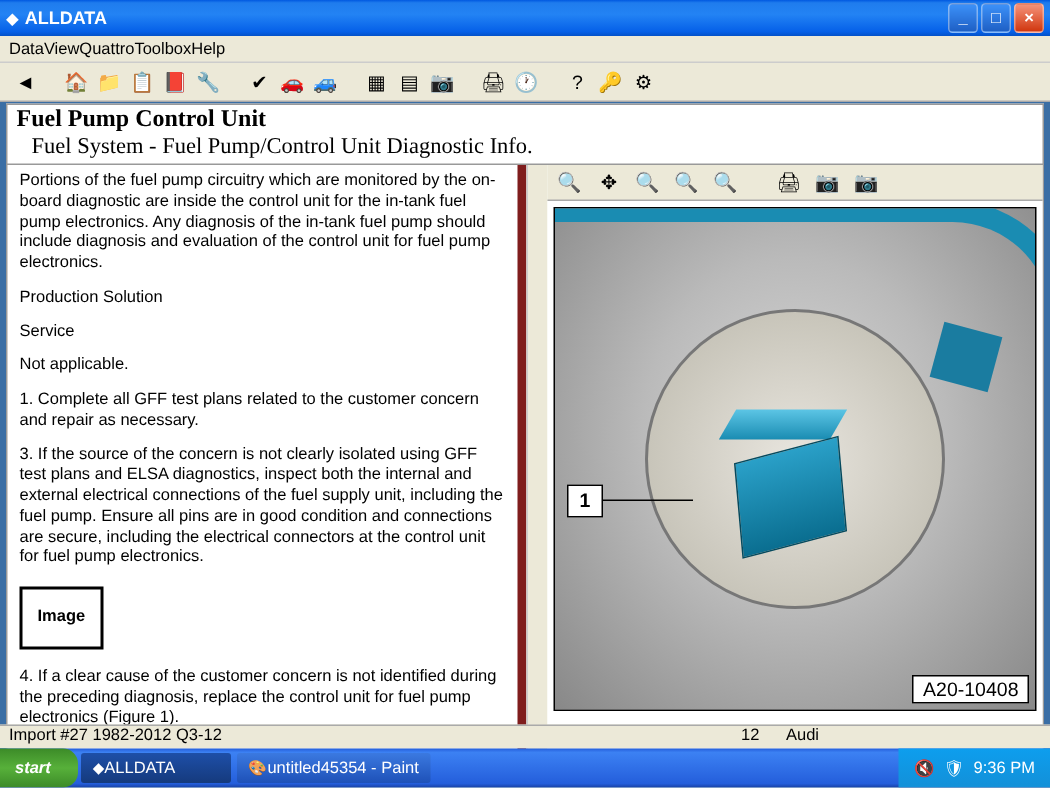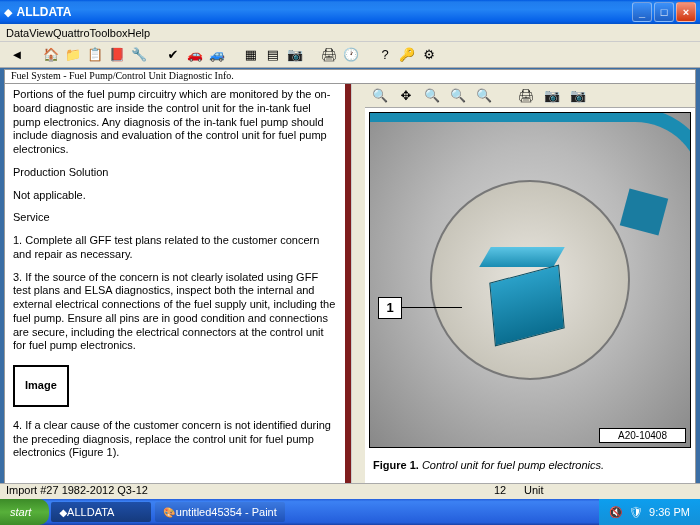--- a/index.html
+++ b/index.html
@@ -10,46 +10,46 @@
 .titlebar .winbtn{width:20px;height:20px;border-radius:3px;display:flex;align-items:center;justify-content:center;font-weight:bold;color:#fff;border:1px solid rgba(255,255,255,0.4)}
 .winbtn.min,.winbtn.max{background:linear-gradient(to bottom,#3c91f9,#1e5fc4)}
 .winbtn.close{background:linear-gradient(to bottom,#f5937a,#d0360e)}
 .menubar{height:18px;background:#ece9d8;display:flex;align-items:center;padding:0 6px;gap:0;color:#000;border-bottom:1px solid #ccc}
 .menubar span{cursor:default}
 .toolbar{height:26px;background:#ece9d8;display:flex;align-items:center;padding:0 8px;gap:4px;border-bottom:1px solid #aaa}
 .tbtn{width:18px;height:18px;display:flex;align-items:center;justify-content:center;font-size:13px}
 .tbtn.sep{width:8px}
 .heading{background:#fff;border:1px solid #999;margin:1px 4px 0 4px}
 .heading h1{font-family:"Times New Roman",serif;font-size:16px;font-weight:bold;padding:1px 6px}
-.heading .sub{font-family:"Times New Roman",serif;font-size:10px;padding:0 6px 2px}
+.heading .sub{font-family:"Times New Roman",serif;font-size:15px;padding:0 16px 2px}
 .content{display:flex;height:400px;margin:0 4px;background:#fff;border:1px solid #999;border-top:none}
 .leftpane{width:346px;border-right:6px solid #7f1d1d;padding:4px 8px;overflow-y:auto;font-family:"Times New Roman",serif;font-size:11px;line-height:1.25}
 .leftpane p{margin-bottom:9px}
 .leftpane .imgbtn{display:inline-block;border:2px solid #000;padding:12px 10px;font-weight:bold;margin:3px 0}
 .rightpane{flex:1;display:flex;flex-direction:column}
 .rtoolbar{height:24px;background:#ece9d8;border-bottom:1px solid #aaa;display:flex;align-items:center;padding:0 6px;gap:8px}
 .figwrap{flex:1;background:#fff;padding:4px;display:flex;flex-direction:column}
 .figimg{border:1px solid #000;flex:1;position:relative;background:radial-gradient(ellipse at 50% 45%,#d8d8d8 0%,#bababa 45%,#888 100%);overflow:hidden}
 .pump{position:absolute;left:50%;top:50%;transform:translate(-50%,-50%);width:200px;height:200px;border-radius:50%;background:radial-gradient(circle,#e8e5de 0%,#c8c5ba 70%,#999 100%);border:2px solid #777}
 .ctrl{position:absolute;left:38%;top:48%;width:70px;height:65px;background:linear-gradient(to bottom,#2aa0c8,#0a6e90);transform:skewY(-10deg) rotate(-5deg);border:1px solid #064a5e}
 .ctrltop{position:absolute;left:36%;top:40%;width:74px;height:20px;background:linear-gradient(to bottom,#5cc5e5,#1a8cb2);transform:skewX(-30deg)}
 .hose{position:absolute;top:-5px;left:-5px;width:350px;height:130px;border:14px solid #1a8cb2;border-bottom:none;border-left:none;border-radius:0 80px 0 0}
 .conn1{position:absolute;right:8%;top:24%;width:40px;height:38px;background:#1a7ca0;transform:rotate(15deg)}
 .callout{position:absolute;left:8px;top:55%;width:24px;height:22px;background:#fff;border:1px solid #000;display:flex;align-items:center;justify-content:center;font-family:Arial;font-size:13px;font-weight:bold}
 .calloutline{position:absolute;left:32px;top:58%;width:60px;height:1px;background:#000}
-.partlabel{position:absolute;right:4px;bottom:4px;background:#fff;border:1px solid #000;padding:1px 18px;font-family:Arial;font-size:10px}
+.partlabel{position:absolute;right:4px;bottom:4px;background:#fff;border:1px solid #000;padding:1px 6px;font-family:Arial;font-size:13px}
 .figcap{font-family:"Times New Roman",serif;font-size:16px;font-style:italic;padding:6px 4px;line-height:1.2}
 .figcap b{font-weight:bold;font-style:normal}
 .statusbar{position:absolute;bottom:26px;left:0;right:0;height:16px;background:#ece9d8;border-top:1px solid #aaa;display:flex;align-items:flex-start;font-size:10px;padding:0 6px}
 .statusbar .sl{flex:1}
 .statusbar .sc{width:200px;display:flex}
 .statusbar .sc span:first-child{width:30px}
 .statusbar .sr{width:180px}
 .taskbar{position:absolute;bottom:0;left:0;right:0;height:26px;background:linear-gradient(to bottom,#245edb 0%,#3c81f3 10%,#245edb 90%,#1941a5 100%);display:flex;align-items:center}
-.start{height:26px;padding:0 18px 0 10px;background:linear-gradient(to bottom,#3c8b28 0%,#57b03a 50%,#3c8b28 100%);color:#fff;font-weight:normal;font-style:italic;font-size:14px;display:flex;align-items:center;border-radius:0 10px 10px 0}
+.start{height:26px;padding:0 18px 0 10px;background:linear-gradient(to bottom,#3c8b28 0%,#57b03a 50%,#3c8b28 100%);color:#fff;font-weight:bold;font-style:italic;font-size:14px;display:flex;align-items:center;border-radius:0 10px 10px 0}
 .task{height:20px;margin:0 2px;padding:0 8px;background:linear-gradient(to bottom,#3b79e0,#1e51b8);color:#fff;display:flex;align-items:center;border-radius:2px;font-size:10px;min-width:100px}
 .task.active{background:linear-gradient(to bottom,#1e4fa8,#153a7d)}
 .tray{margin-left:auto;height:26px;background:linear-gradient(to bottom,#0d9eee,#1390d8);padding:0 10px;display:flex;align-items:center;color:#fff;font-size:10px;gap:6px}
 .scrollbar{width:14px;background:#ece9d8;border-left:1px solid #ccc}
 </style>
 </head>
 <body>
 
 <div class="titlebar">
   <span>◆</span>
@@ -88,29 +88,30 @@
   <span class="tbtn sep"></span>
   <span class="tbtn">🖨</span>
   <span class="tbtn">🕐</span>
   <span class="tbtn sep"></span>
   <span class="tbtn">?</span>
   <span class="tbtn">🔑</span>
   <span class="tbtn">⚙</span>
 </div>
 
 <div class="heading">
+  <h1>Fuel Pump Control Unit</h1>
   <div class="sub">Fuel System - Fuel Pump/Control Unit Diagnostic Info.</div>
 </div>
 
 <div class="content">
   <div class="leftpane">
     <p>Portions of the fuel pump circuitry which are monitored by the on-board diagnostic are inside the control unit for the in-tank fuel pump electronics. Any diagnosis of the in-tank fuel pump should include diagnosis and evaluation of the control unit for fuel pump electronics.</p>
     <p>Production Solution</p>
+    <p>Service</p>
     <p>Not applicable.</p>
-    <p>Service</p>
     <p>1. Complete all GFF test plans related to the customer concern and repair as necessary.</p>
     <p>3. If the source of the concern is not clearly isolated using GFF test plans and ELSA diagnostics, inspect both the internal and external electrical connections of the fuel supply unit, including the fuel pump. Ensure all pins are in good condition and connections are secure, including the electrical connectors at the control unit for fuel pump electronics.</p>
     <p><span class="imgbtn">Image</span></p>
     <p>4. If a clear cause of the customer concern is not identified during the preceding diagnosis, replace the control unit for fuel pump electronics (Figure 1).</p>
 
   </div>
   <div class="scrollbar"></div>
   <div class="rightpane">
     <div class="rtoolbar">
       <span class="tbtn">🔍</span>
@@ -136,21 +137,21 @@
       </div>
       <div class="figcap"><b>Figure 1.</b><span> Control unit for fuel pump electronics.</span></div>
     </div>
   </div>
 </div>
 
 <div class="statusbar">
   <span class="sl">Import #27 1982-2012 Q3-12</span>
   <div class="sc">
       <span>12</span>
-      <span>Unit</span>
+      <span>Audi</span>
     </div>
 </div>
 
 <div class="taskbar">
   <div class="start">
       <span>start</span>
     </div>
   <div class="task active">◆ <span>ALLDATA</span></div>
   <div class="task">🎨 <span>untitled45354 - Paint</span></div>
   <div class="tray">

